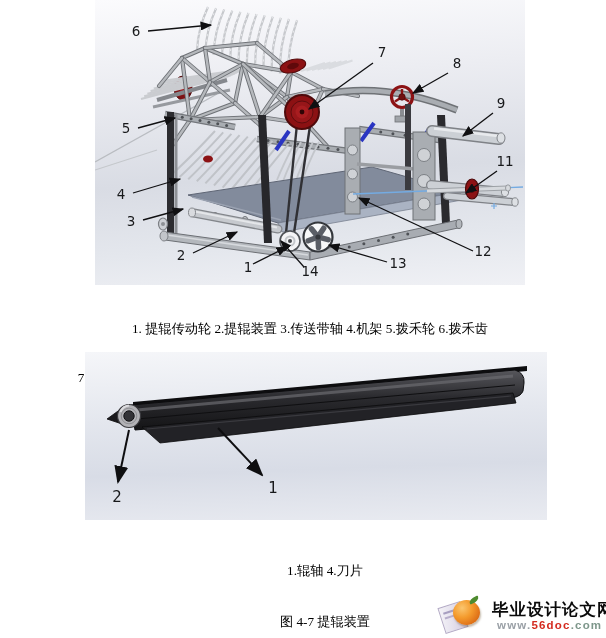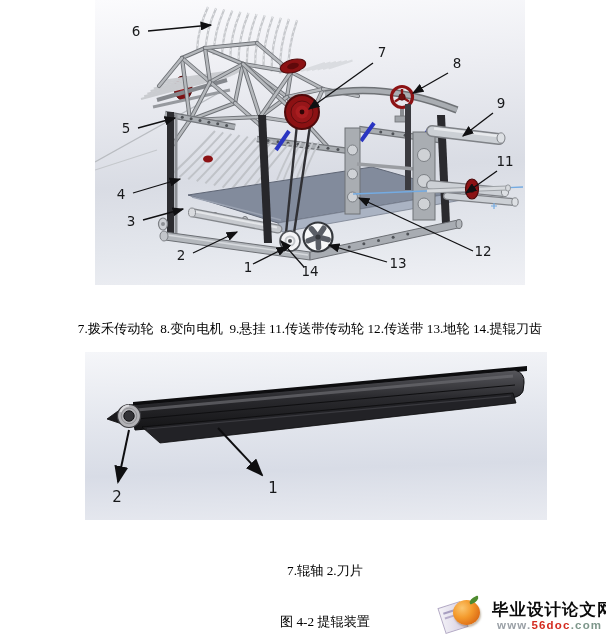--- a/index.html
+++ b/index.html
@@ -365,20 +365,21 @@
       <text x="388" y="256">12</text>
       <text x="410" y="166">11</text>
       <text x="406" y="108">9</text>
       <text x="362" y="68">8</text>
       <text x="287" y="57">7</text>
     </g>
   </svg>
   </div>
 
   <div class="cap cap1">
+    <div>1. 提辊传动轮 2.提辊装置 3.传送带轴 4.机架 5.拨禾轮 6.拨禾齿</div>
     <div>7.拨禾传动轮  8.变向电机  9.悬挂 11.传送带传动轮 12.传送带 13.地轮 14.提辊刀齿</div>
     <div>图 4-1 棉秆收获机的装配图</div>
   </div>
 
   <div class="figbg2">
   <svg id="svg2" width="462" height="168" viewBox="0 0 462 168">
     <defs>
       <marker id="ah2" markerWidth="9" markerHeight="7" refX="8" refY="3.5" orient="auto">
         <path d="M0,0 L9,3.5 L0,7 Z" fill="#0e0e10"></path>
       </marker>
@@ -412,22 +413,22 @@
       <line x1="44" y1="78" x2="33" y2="130" marker-end="url(#ah2)"></line>
     </g>
     <g font-size="15" text-anchor="middle">
       <text x="188" y="141">1</text>
       <text x="32" y="150">2</text>
     </g>
   </svg>
   </div>
 
   <div class="cap cap2">
-    <div>7.辊轴 2.刀片</div>
-    <div>图 4-2 提辊装置</div>
+    <div>1.辊轴 4.刀片</div>
+    <div>图 4-7 提辊装置</div>
   </div>
 
   <div class="wm">
     <div class="wm-icon">
       <div class="wm-page"></div>
       <div class="wm-orange"></div>
     </div>
     <div class="wm-title">毕业设计论文网</div>
     <div class="wm-url"><span class="u1">www.</span><span class="u2">56doc</span><span class="u3">.com</span></div>
   </div>

